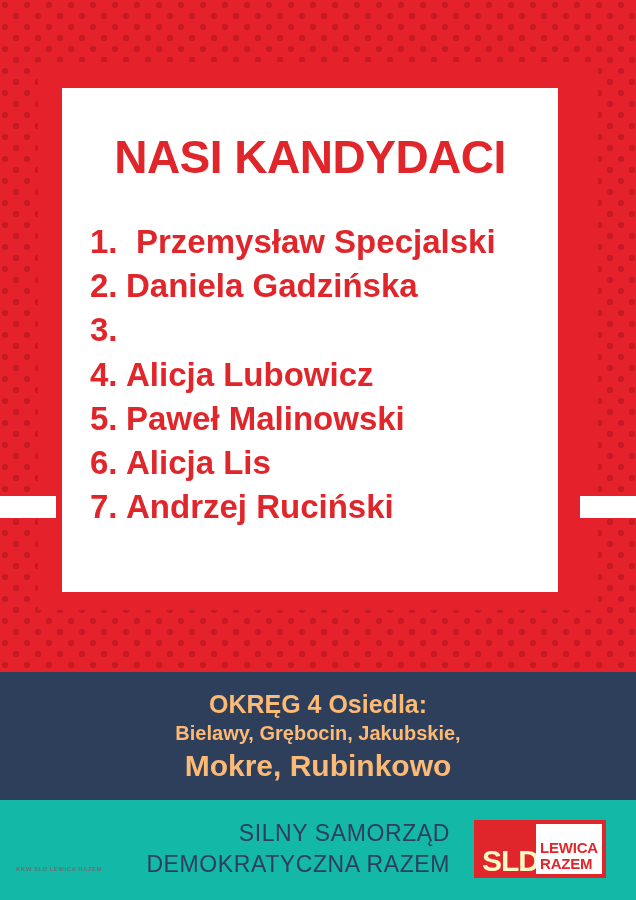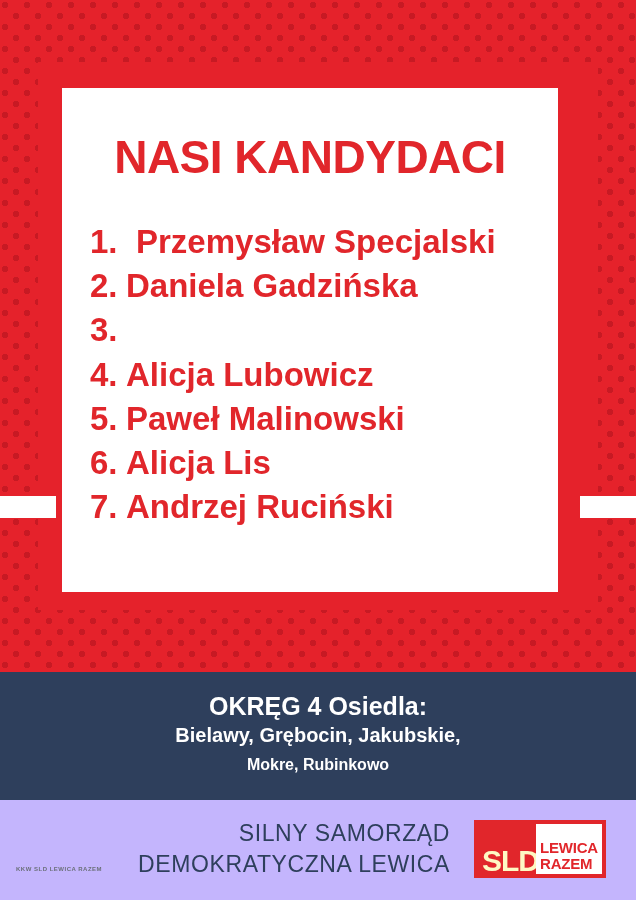--- a/index.html
+++ b/index.html
@@ -51,35 +51,35 @@
   }
   .cand-num{width:36px;flex:0 0 36px;}
   .cand-name{}
   .cand-row.first .cand-name{padding-left:10px;}
 
   
   .navy-band{
     position:absolute;left:0;top:672px;width:636px;height:128px;
     background:#2e3f5c;
     display:flex;flex-direction:column;align-items:center;justify-content:center;
-    color:#ffffff;
+    color:#fdba74;
   }
   .district-line1{
     font-size:25px;font-weight:bold;line-height:1.28;margin:0;
   }
   .district-line2{
     font-size:20px;font-weight:bold;line-height:1.3;margin:0;
   }
   .district-line3{
-    font-size:16px;font-weight:bold;line-height:1.3;margin:7px;
+    font-size:30px;font-weight:bold;line-height:1.3;margin:0;
   }
 
   
   .footer{
-    position:absolute;left:0;top:800px;width:636px;height:100px;background:#c4b5fd;
+    position:absolute;left:0;top:800px;width:636px;height:100px;background:#14b8a6;
   }
   .slogan{
     position:absolute;right:186px;top:18px;text-align:right;
     color:#2e3f5c;font-size:23px;letter-spacing:0.6px;line-height:1.35;
   }
   .slogan div{white-space:nowrap;}
 
   
   .logo{
     position:absolute;left:474px;top:820px;width:132px;height:58px;
@@ -153,21 +153,21 @@
 
   <div class="navy-band">
     <p class="district-line1">OKRĘG 4 Osiedla:</p>
     <p class="district-line2">Bielawy, Grębocin, Jakubskie,</p>
     <p class="district-line3">Mokre, Rubinkowo</p>
   </div>
 
   <div class="footer">
     <div class="slogan">
       <div>SILNY SAMORZĄD</div>
-      <div>DEMOKRATYCZNA LEWICA</div>
+      <div>DEMOKRATYCZNA RAZEM</div>
     </div>
   </div>
 
   <div class="logo">
     <span class="logo-sld">SLD</span>
     <div class="logo-box">
       <span>LEWICA</span>
       <span>RAZEM</span>
     </div>
   </div>

